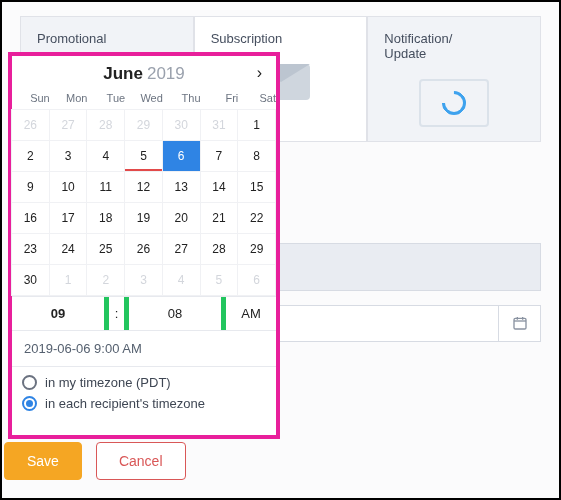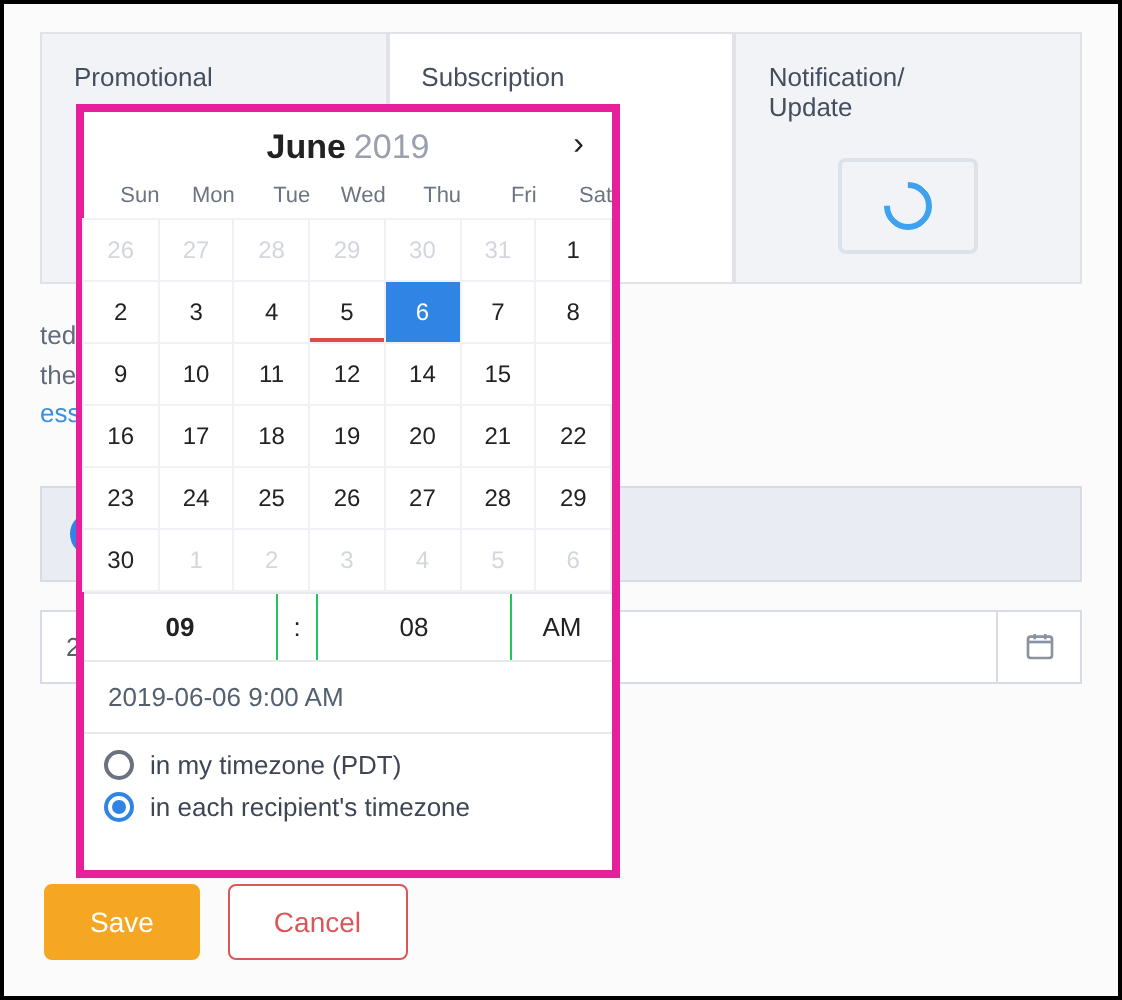--- a/index.html
+++ b/index.html
@@ -117,38 +117,38 @@
     border-left:none;
     background:#fff;
     display:flex;align-items:center;justify-content:center;
     color:#8a93a1;
     font-size:15px;
   }
 
   
   .action-row {
     position:absolute;
-    left:20px;
+    left:2px;
     bottom:18px;
     display:flex;
     gap:14px;
   }
   .btn {
     padding:10px 22px;
     font-size:14px;
     border-radius:4px;
     cursor:pointer;
   }
   .btn-save { background:#f5a623; color:#fff; border:1px solid #f5a623; }
   .btn-cancel { background:#fff; color:#d95757; border:1px solid #d95757; }
 
   
   .picker-wrap {
     position:absolute;
-    left:36px;
+    left:6px;
     top:50px;
     width:272px;
     border:4px solid #e81f9b;
     background:#fff;
     padding:0;
     z-index:50;
   }
   .picker-wrap::before{
     content:"";
     position:absolute;
@@ -200,21 +200,21 @@
     display:grid;
     grid-template-columns: 1fr 20px 1fr 50px;
     border-top:1px solid #e7e9ee;
     border-bottom:1px solid #e7e9ee;
   }
   .time-row > div{
     text-align:center;
     padding:9px 0;
     font-size:13px;
     color:#222;
-    border-right:1px solid #22c55e;
+    border-right:5px solid #22c55e;
   }
   .time-row > div:last-child{border-right:none;}
   .time-row .hh{font-weight:700;}
   
   .picked-display{
     padding:10px 12px;
     font-size:13px;
     color:#55606f;
     border-bottom:1px solid #e7e9ee;
   }
@@ -330,20 +330,21 @@
         <div class="day today">5</div>
         <div class="day selected">6</div>
         <div class="day">7</div>
         <div class="day">8</div>
       </div>
       <div class="week-row">
         <div class="day">9</div>
         <div class="day">10</div>
         <div class="day">11</div>
         <div class="day">12</div>
+        <div class="day">13</div>
         <div class="day">14</div>
         <div class="day">15</div>
       </div>
       <div class="week-row">
         <div class="day">16</div>
         <div class="day">17</div>
         <div class="day">18</div>
         <div class="day">19</div>
         <div class="day">20</div>
         <div class="day">21</div>

